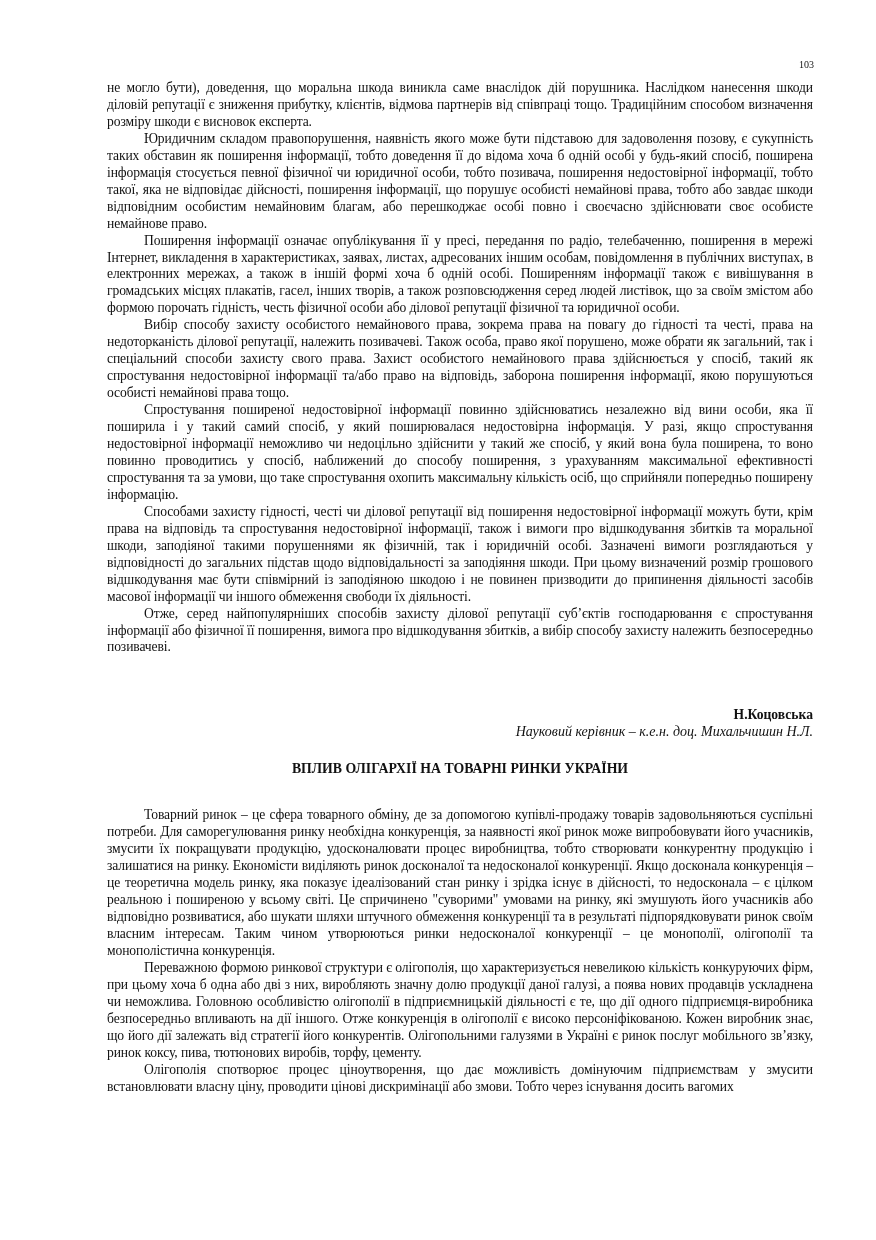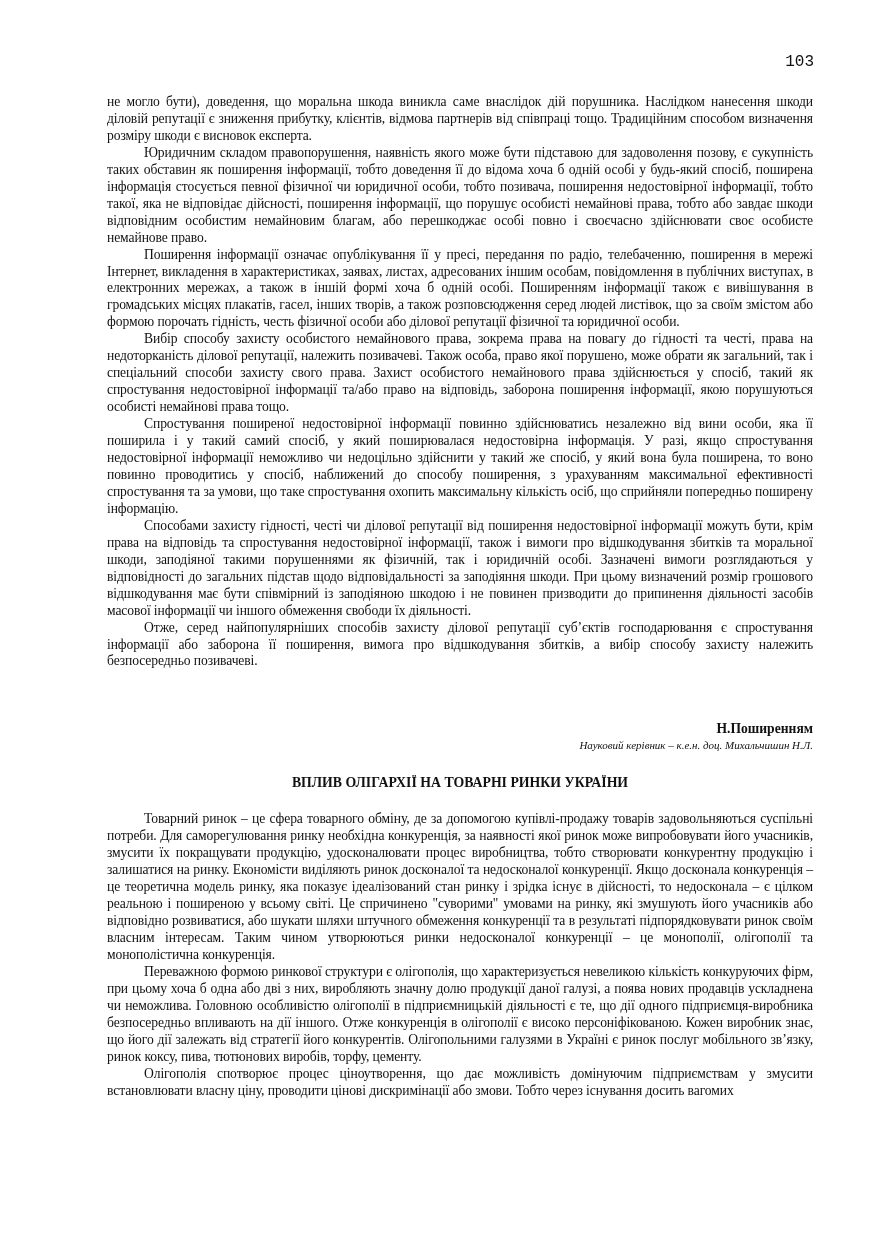--- a/index.html
+++ b/index.html
@@ -1,45 +1,45 @@
 <!DOCTYPE html>
 <html><head>
 <meta charset="utf-8">
 <style>
   html, body { margin: 0; padding: 0; background: #ffffff; }
   body { width: 876px; height: 1240px; position: relative; overflow: hidden;
          font-family: "Liberation Serif", serif; color: #111; }
-  .page-num { position: absolute; top: 53px; right: 62px; font-family: Liberation Mono, monospace; font-size: 16px; }
-  .content { position: absolute; left: 107px; width: 706px; top: 94px; }
+  .page-num { position: absolute; top: 59px; right: 62px; font-family: Liberation Serif, serif; font-size: 10px; }
+  .content { position: absolute; left: 107px; width: 706px; top: 80px; }
   p.para { margin: 0; font-size: 13.6px; line-height: 16.95px; text-align: justify; text-indent: 37px; letter-spacing: -0.1px; }
   p.para.first { text-indent: 0; }
   .author-block { margin-top: 50px; text-align: right; }
   .author-name { font-weight: bold; font-size: 13.6px; line-height: 17px; }
-  .supervisor { font-style: italic; font-size: 11px; line-height: 17px; text-align: right; }
-  .title { margin-top: 20px; margin-bottom: 20px; text-align: center; font-weight: bold; font-size: 13.8px; line-height: 17px; }
+  .supervisor { font-style: italic; font-size: 14px; line-height: 17px; text-align: right; }
+  .title { margin-top: 20px; margin-bottom: 30px; text-align: center; font-weight: bold; font-size: 13.8px; line-height: 17px; }
 </style>
 </head>
 <body>
 
 <div class="page-num">103</div>
 
 <div class="content">
   <section>
     <p class="para first">не могло бути), доведення, що моральна шкода виникла саме внаслідок дій порушника. Наслідком нанесення шкоди діловій репутації є зниження прибутку, клієнтів, відмова партнерів від співпраці тощо. Традиційним способом визначення розміру шкоди є висновок експерта.</p>
     <p class="para">Юридичним складом правопорушення, наявність якого може бути підставою для задоволення позову, є сукупність таких обставин як поширення інформації, тобто доведення її до відома хоча б одній особі у будь-який спосіб, поширена інформація стосується певної фізичної чи юридичної особи, тобто позивача, поширення недостовірної інформації, тобто такої, яка не відповідає дійсності, поширення інформації, що порушує особисті немайнові права, тобто або завдає шкоди відповідним особистим немайновим благам, або перешкоджає особі повно і своєчасно здійснювати своє особисте немайнове право.</p>
     <p class="para">Поширення інформації означає опублікування її у пресі, передання по радіо, телебаченню, поширення в мережі Інтернет, викладення в характеристиках, заявах, листах, адресованих іншим особам, повідомлення в публічних виступах, в електронних мережах, а також в іншій формі хоча б одній особі. Поширенням інформації також є вивішування в громадських місцях плакатів, гасел, інших творів, а також розповсюдження серед людей листівок, що за своїм змістом або формою порочать гідність, честь фізичної особи або ділової репутації фізичної та юридичної особи.</p>
     <p class="para">Вибір способу захисту особистого немайнового права, зокрема права на повагу до гідності та честі, права на недоторканість ділової репутації, належить позивачеві. Також  особа, право якої порушено, може обрати як загальний, так і спеціальний способи захисту свого права. Захист особистого немайнового права здійснюється у спосіб, такий як спростування недостовірної інформації та/або право на відповідь, заборона поширення інформації, якою порушуються особисті немайнові права тощо.</p>
     <p class="para">Спростування поширеної недостовірної інформації повинно здійснюватись незалежно від вини особи, яка її поширила і у такий самий спосіб, у який поширювалася недостовірна інформація. У разі, якщо спростування недостовірної інформації неможливо чи недоцільно здійснити у такий же спосіб, у який вона була поширена, то воно повинно проводитись у спосіб, наближений до способу поширення, з урахуванням максимальної ефективності спростування та за умови, що таке спростування охопить максимальну кількість осіб, що сприйняли попередньо поширену інформацію.</p>
     <p class="para">Способами захисту гідності, честі чи ділової репутації від поширення недостовірної інформації можуть бути, крім права на відповідь та спростування недостовірної інформації, також і вимоги про відшкодування збитків та моральної шкоди, заподіяної такими порушеннями як фізичній, так і юридичній особі. Зазначені вимоги розглядаються у відповідності до загальних підстав щодо відповідальності за заподіяння шкоди. При цьому визначений розмір грошового відшкодування має бути співмірний із заподіяною шкодою і не повинен призводити до припинення діяльності засобів масової інформації чи іншого обмеження свободи їх діяльності.</p>
-    <p class="para">Отже, серед найпопулярніших способів захисту ділової репутації суб’єктів господарювання є спростування інформації або заборона її поширення, вимога про відшкодування збитків, а вибір способу захисту належить безпосередньо позивачеві.</p>
+    <p class="para">Отже, серед найпопулярніших способів захисту ділової репутації суб’єктів господарювання є спростування інформації або фізичної її поширення, вимога про відшкодування збитків, а вибір способу захисту належить безпосередньо позивачеві.</p>
   </section>
 
   <section>
     <div class="author-block">
-      <div class="author-name">Н.Поширенням</div>
+      <div class="author-name">Н.Коцовська</div>
       <div class="supervisor">Науковий керівник – к.е.н. доц. Михальчишин Н.Л.</div>
     </div>
     <div class="title">ВПЛИВ ОЛІГАРХІЇ НА ТОВАРНІ РИНКИ УКРАЇНИ</div>
     <p class="para">Товарний ринок – це сфера товарного обміну, де за допомогою купівлі-продажу товарів задовольняються суспільні потреби. Для саморегулювання ринку необхідна конкуренція, за наявності якої ринок може випробовувати його учасників, змусити їх покращувати продукцію, удосконалювати процес виробництва, тобто створювати конкурентну продукцію і залишатися на ринку. Економісти виділяють ринок досконалої та недосконалої конкуренції. Якщо досконала конкуренція – це теоретична модель ринку, яка показує ідеалізований стан ринку і зрідка існує в дійсності, то недосконала – є цілком реальною і поширеною у всьому світі. Це спричинено "суворими" умовами на ринку, які змушують його учасників або відповідно розвиватися, або шукати шляхи штучного обмеження конкуренції та в результаті підпорядковувати ринок своїм власним інтересам. Таким чином утворюються ринки недосконалої конкуренції – це монополії, олігополії та монополістична конкуренція.</p>
     <p class="para">Переважною формою ринкової структури є олігополія, що характеризується невеликою кількість конкуруючих фірм, при цьому хоча б одна або дві з них, виробляють значну долю продукції даної галузі, а поява нових продавців ускладнена чи неможлива. Головною особливістю олігополії в підприємницькій діяльності є те, що дії одного підприємця-виробника безпосередньо впливають на дії іншого. Отже конкуренція в олігополії є високо персоніфікованою. Кожен виробник знає, що його дії залежать від стратегії його конкурентів. Олігопольними галузями в Україні є ринок послуг мобільного зв’язку, ринок коксу, пива, тютюнових виробів, торфу, цементу.</p>
     <p class="para">Олігополія спотворює процес ціноутворення, що дає можливість домінуючим підприємствам у змусити встановлювати власну ціну, проводити цінові дискримінації або змови. Тобто через існування досить вагомих</p>
   </section>
 </div>
 
 </body></html>

